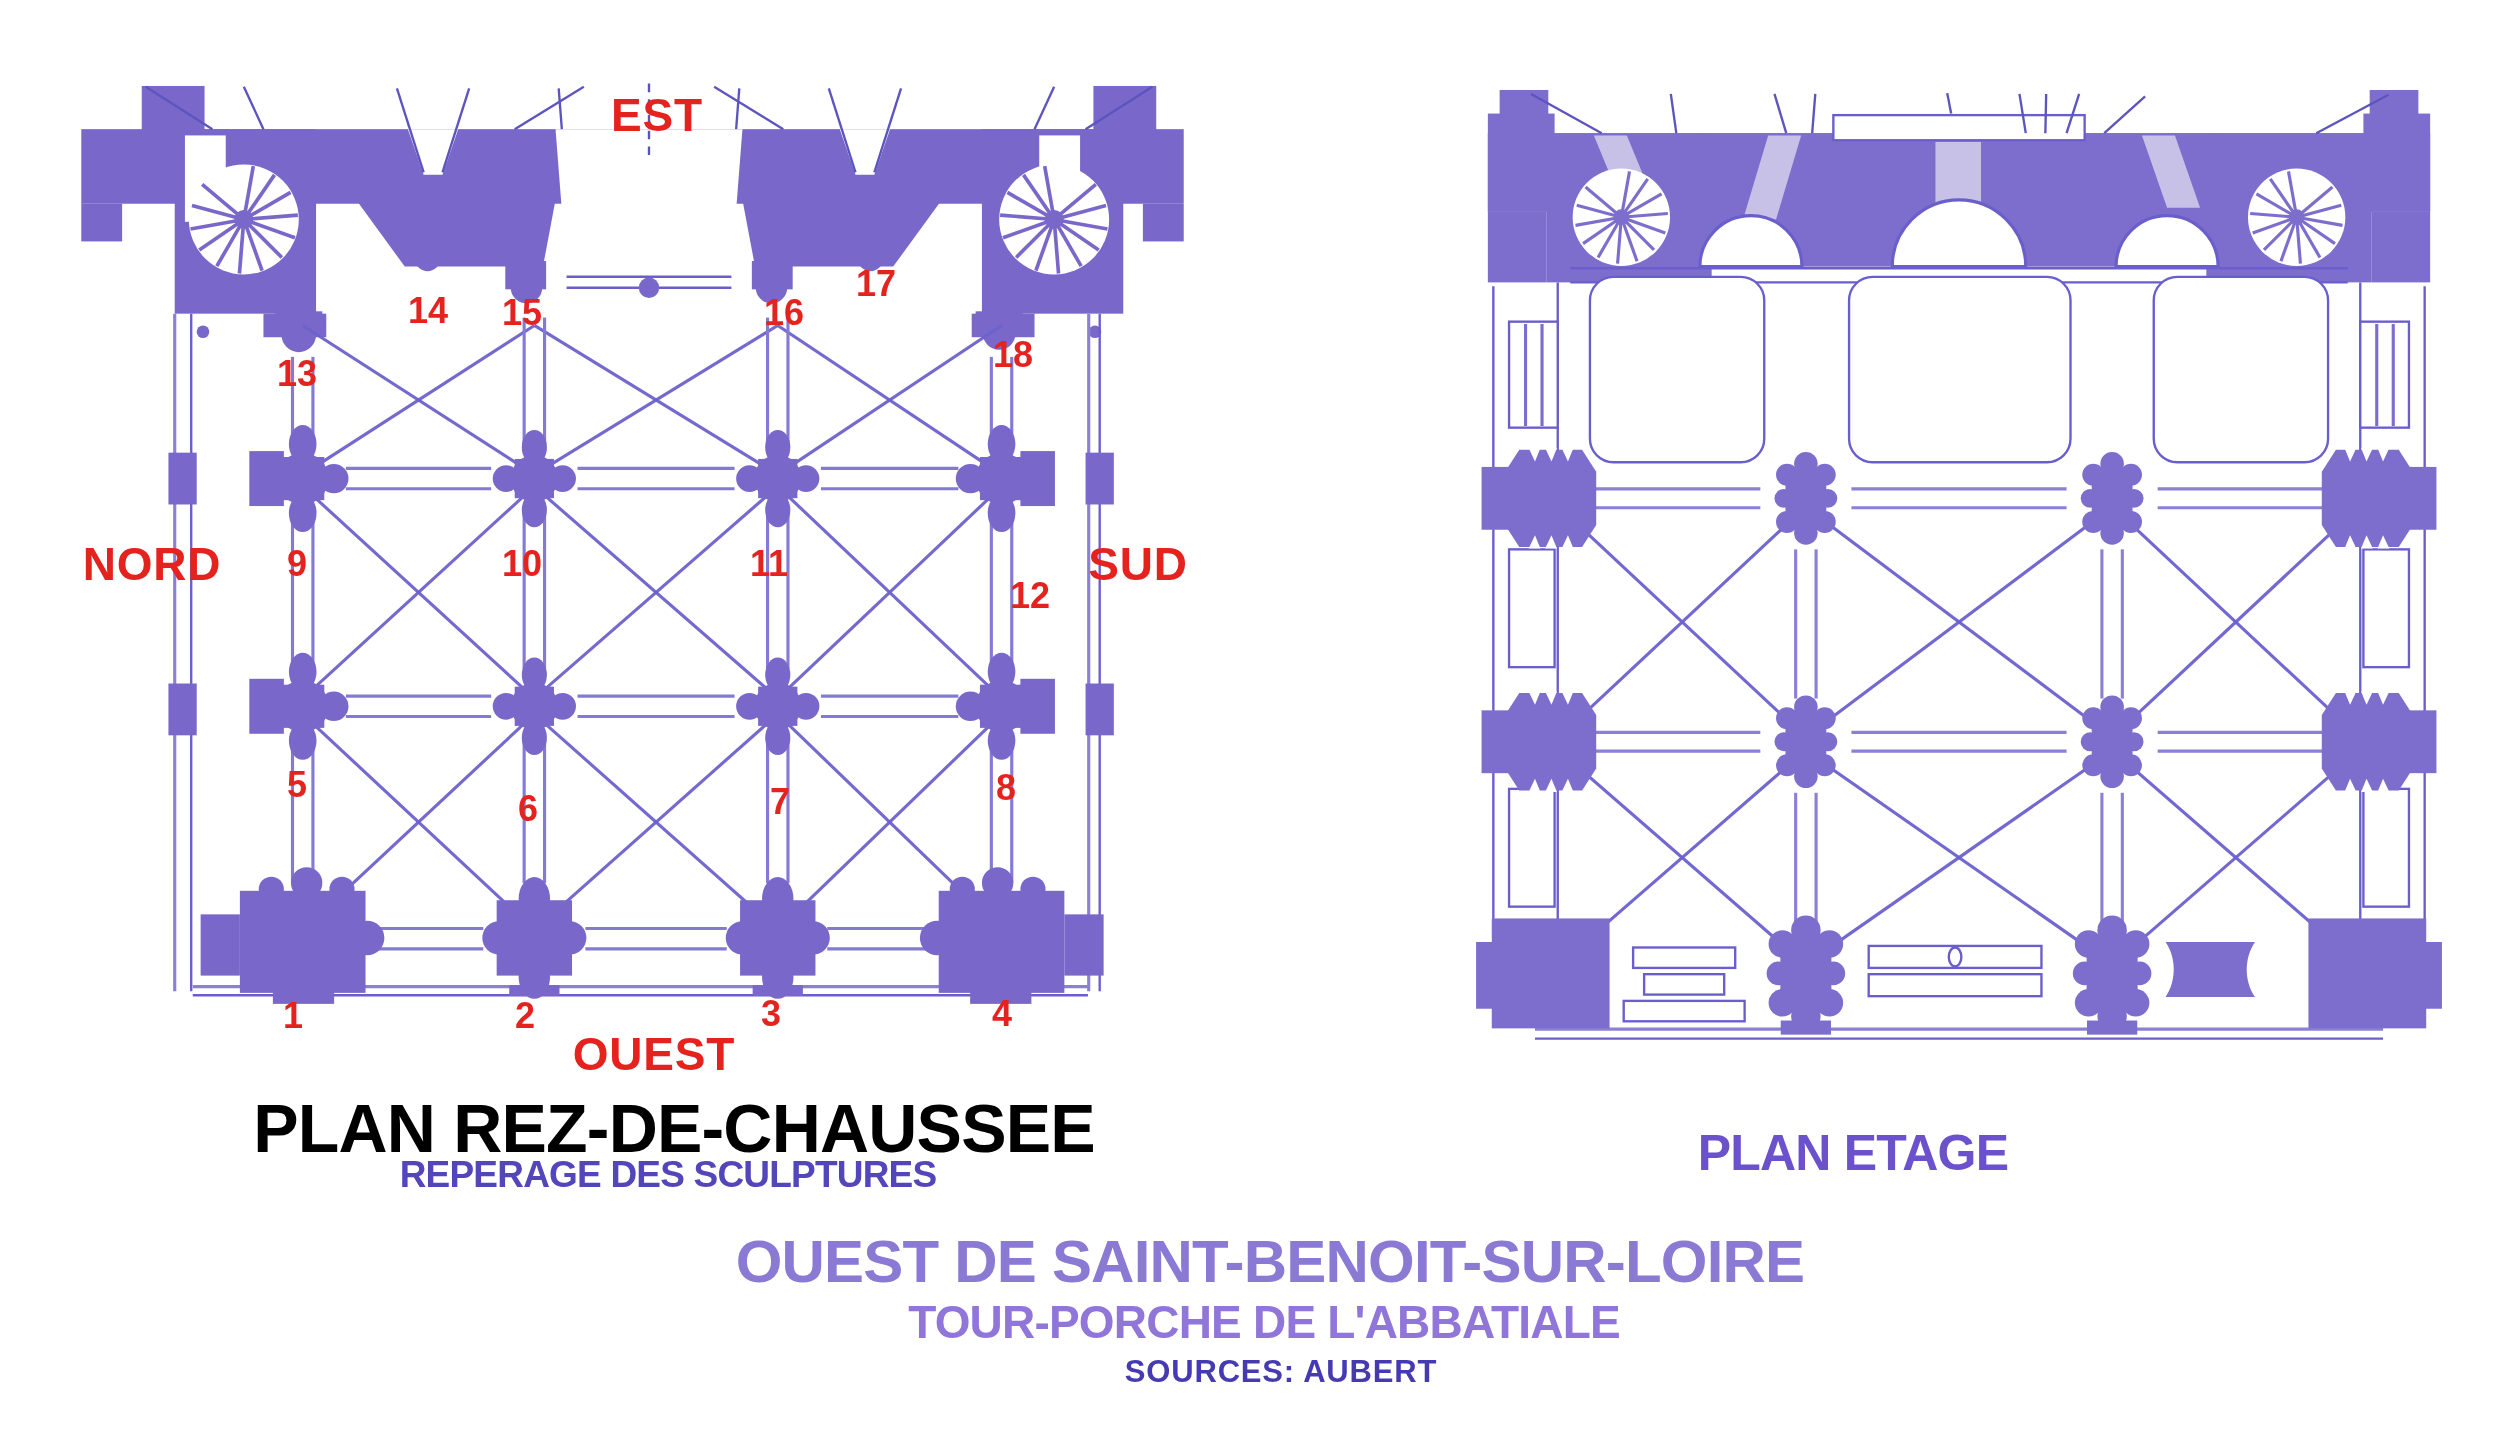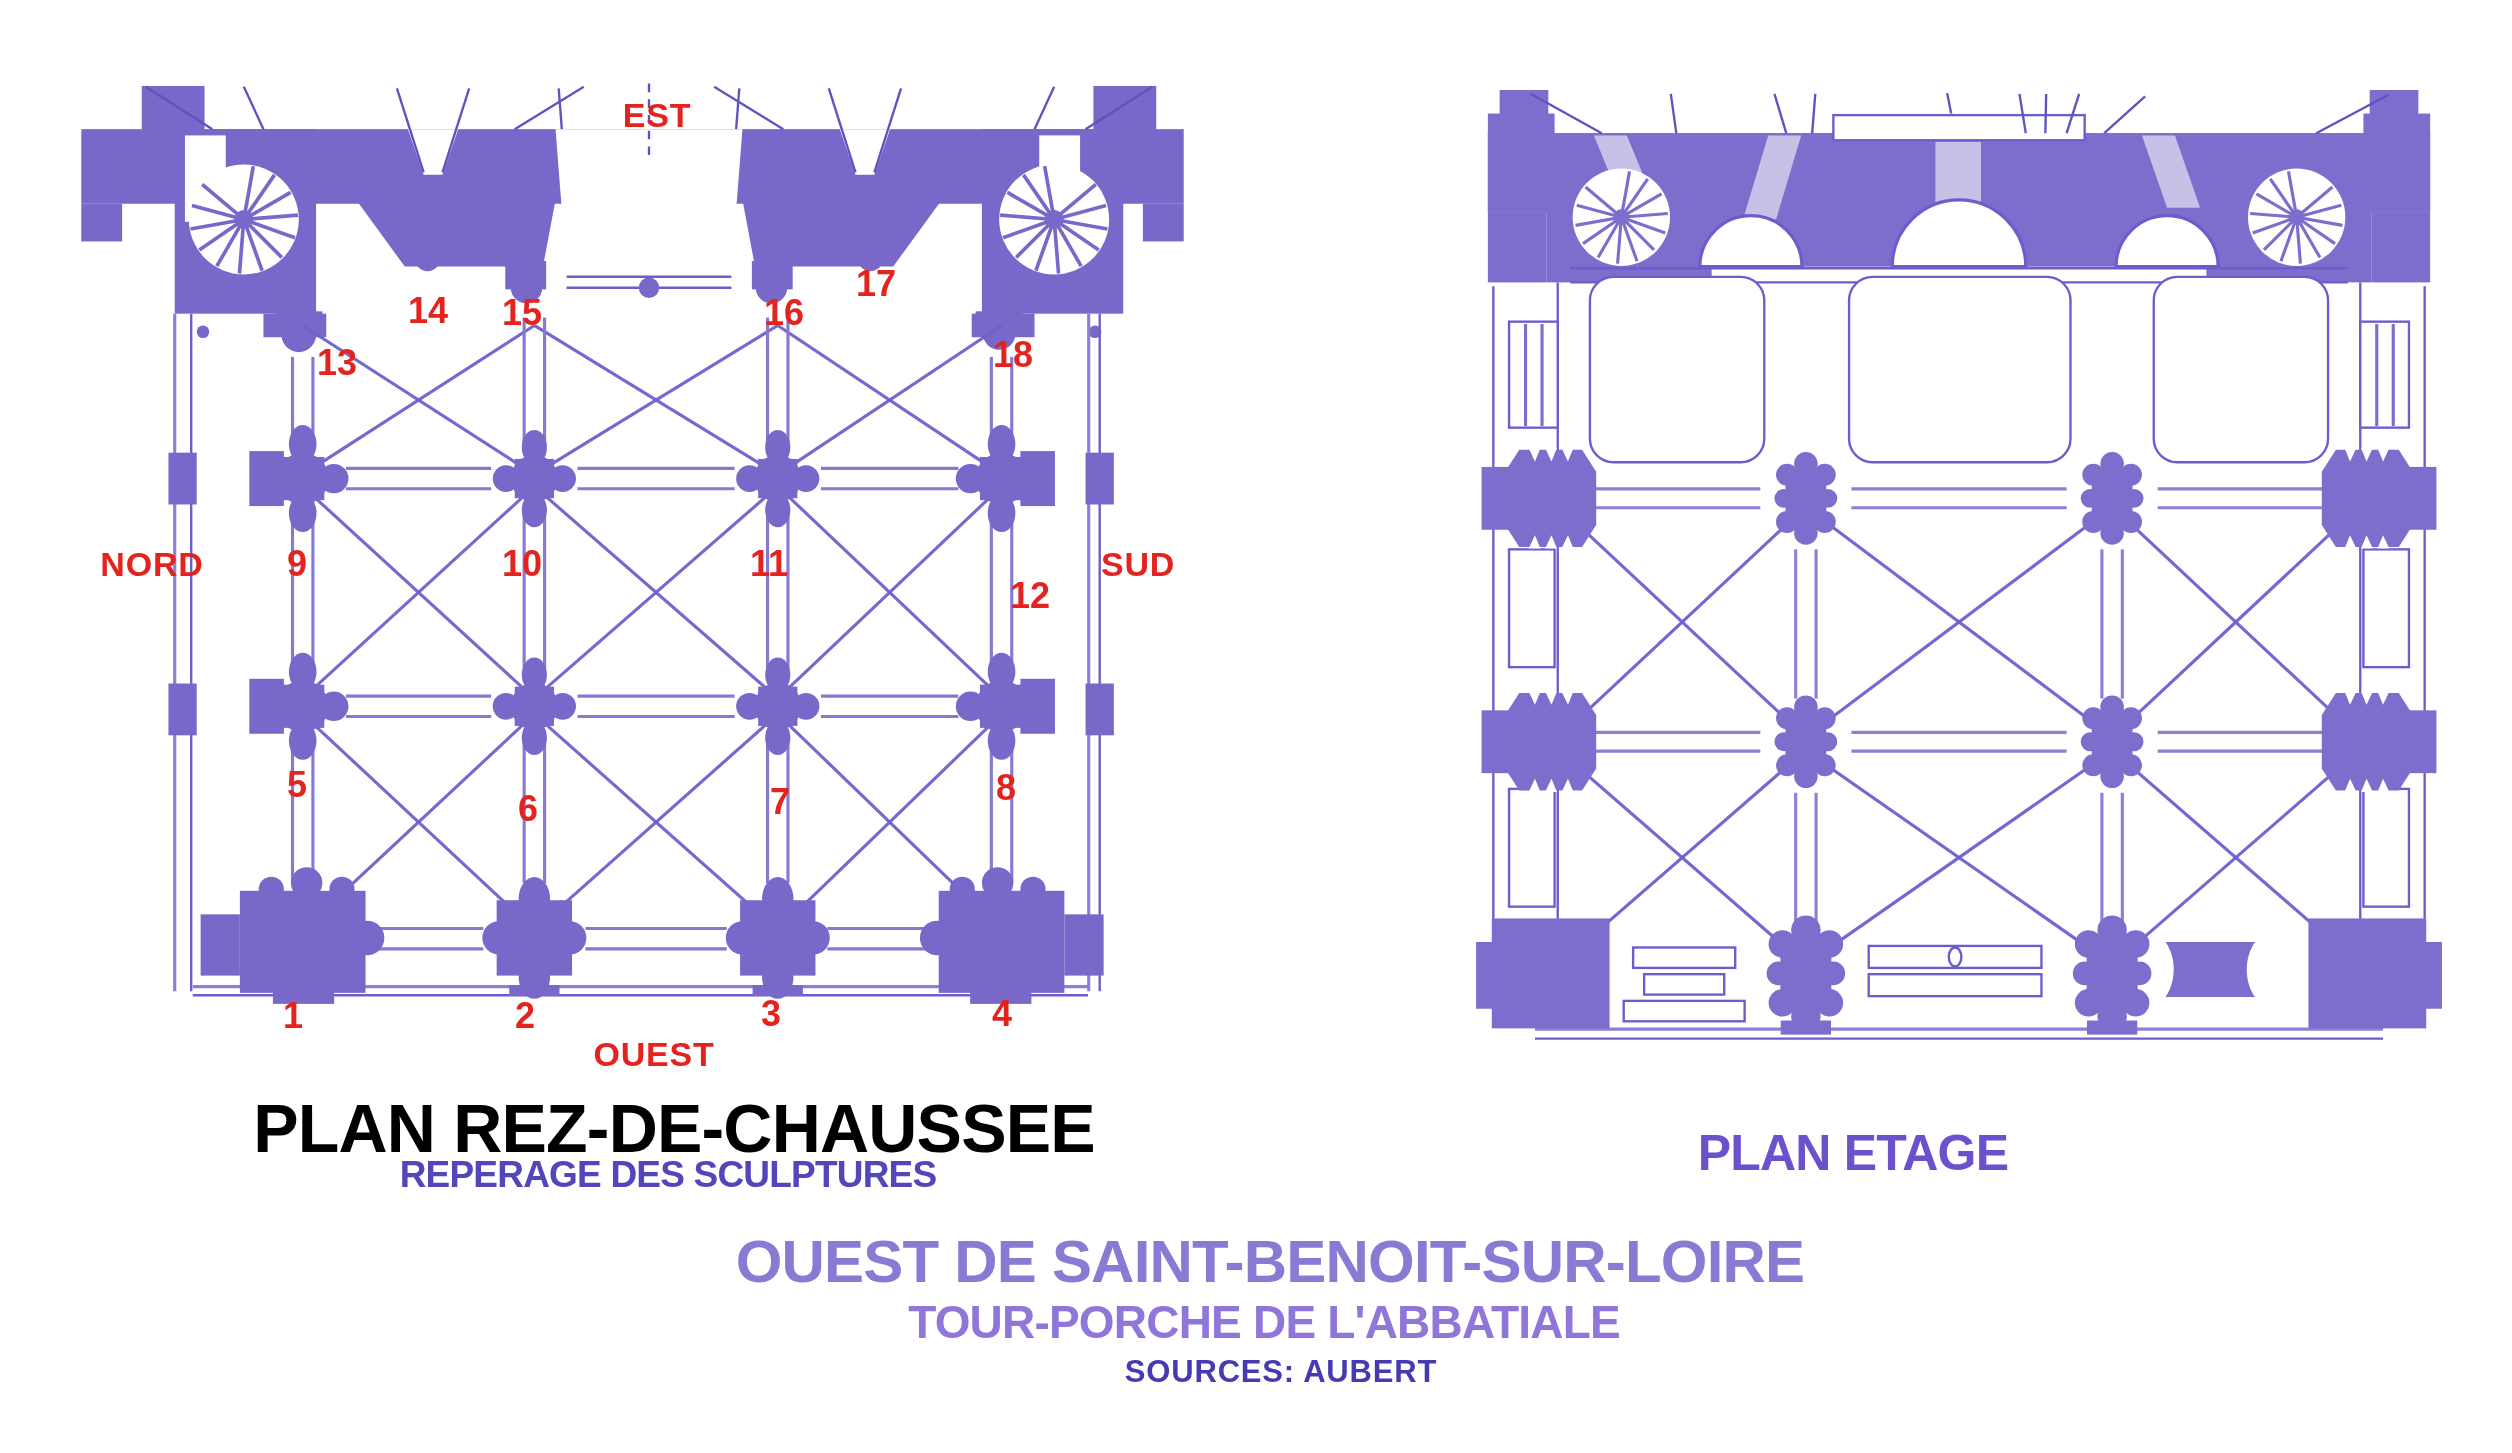--- a/index.html
+++ b/index.html
@@ -6,21 +6,21 @@
   body{
     width:2512px;height:1454px;position:relative;background:#ffffff;overflow:hidden;
     font-family:"Liberation Sans", sans-serif;
   }
   .plan{position:absolute;}
   .plan svg{display:block;width:100%;height:100%;}
   .lbl{
     position:absolute;transform:translate(-50%,-50%);
     color:#e4231f;font-weight:bold;white-space:nowrap;line-height:1;
   }
-  .dir{font-size:34px;letter-spacing:0.8px;}
+  .dir{font-size:46px;letter-spacing:0.8px;}
   .num{font-size:36px;}
   .cap{
     position:absolute;transform:translate(-50%,-50%);
     font-weight:bold;white-space:nowrap;line-height:1;
   }
   .cap1{font-size:68px;color:#000000;letter-spacing:-0.8px;margin-left:44px;}
   .cap2{font-size:37px;color:#5345ba;letter-spacing:-0.8px;}
   .cap3{font-size:50px;color:#6b51cc;letter-spacing:-0.8px;}
   .t1{font-size:60px;color:#8a7ad4;letter-spacing:-0.8px;}
   .t2{font-size:46px;color:#9176da;letter-spacing:-0.8px;}
@@ -453,21 +453,21 @@
 <div class="lbl num" style="left:771px;top:1014px;">3</div>
 <div class="lbl num" style="left:1002px;top:1014px;">4</div>
 <div class="lbl num" style="left:297px;top:785px;">5</div>
 <div class="lbl num" style="left:528px;top:809px;">6</div>
 <div class="lbl num" style="left:780px;top:802px;">7</div>
 <div class="lbl num" style="left:1006px;top:788px;">8</div>
 <div class="lbl num" style="left:297px;top:564px;">9</div>
 <div class="lbl num" style="left:522px;top:564px;">10</div>
 <div class="lbl num" style="left:769px;top:564px;">11</div>
 <div class="lbl num" style="left:998px;top:596px;margin-left:32px;">12</div>
-<div class="lbl num" style="left:297px;top:363px;margin-left:40px;">13</div>
+<div class="lbl num" style="left:297px;top:374px;">13</div>
 <div class="lbl num" style="left:428px;top:284px;margin-top:27px;">14</div>
 <div class="lbl num" style="left:522px;top:313px;">15</div>
 <div class="lbl num" style="left:784px;top:313px;">16</div>
 <div class="lbl num" style="left:876px;top:284px;">17</div>
 <div class="lbl num" style="left:1013px;top:355px;">18</div>
 
 <div class="cap cap1" style="left:630px;top:1128px;">PLAN REZ-DE-CHAUSSEE</div>
 <div class="cap cap2" style="left:622px;top:1174px;margin-left:46px;">REPERAGE DES SCULPTURES</div>
 <div class="cap cap3" style="left:1853px;top:1128px;margin-top:25px;">PLAN ETAGE</div>
 

